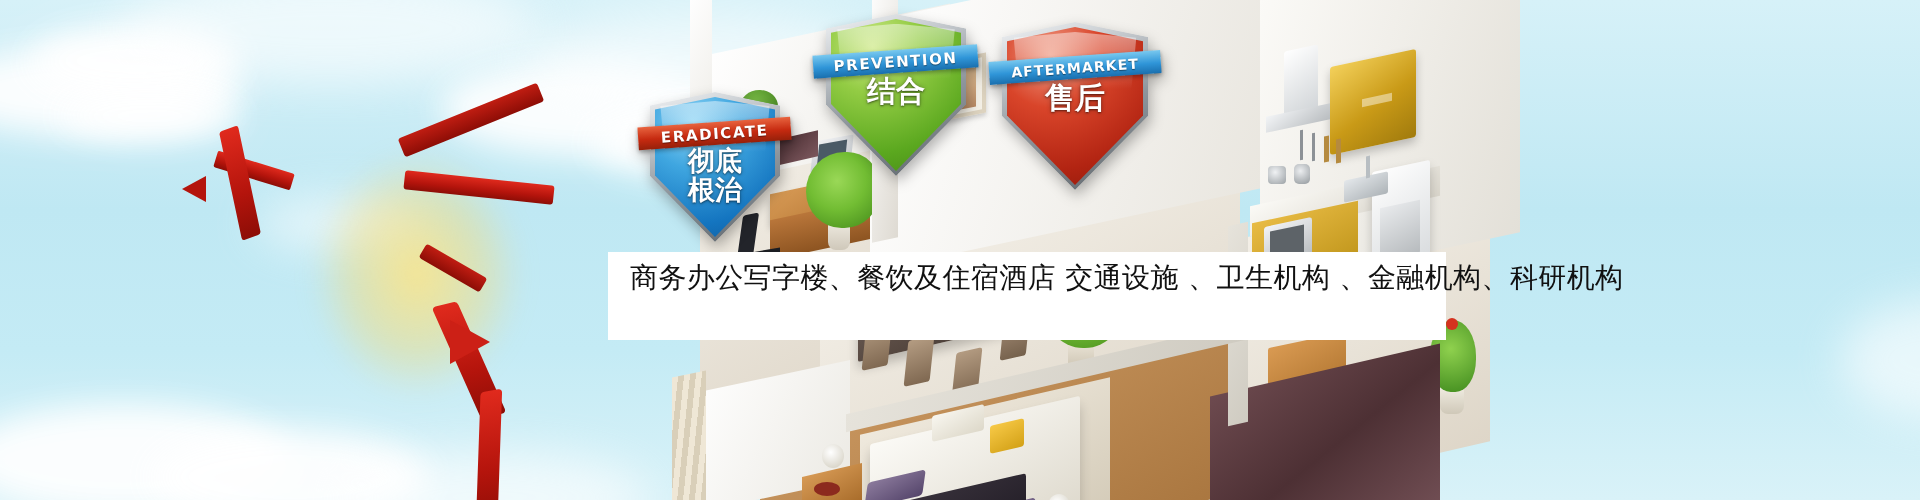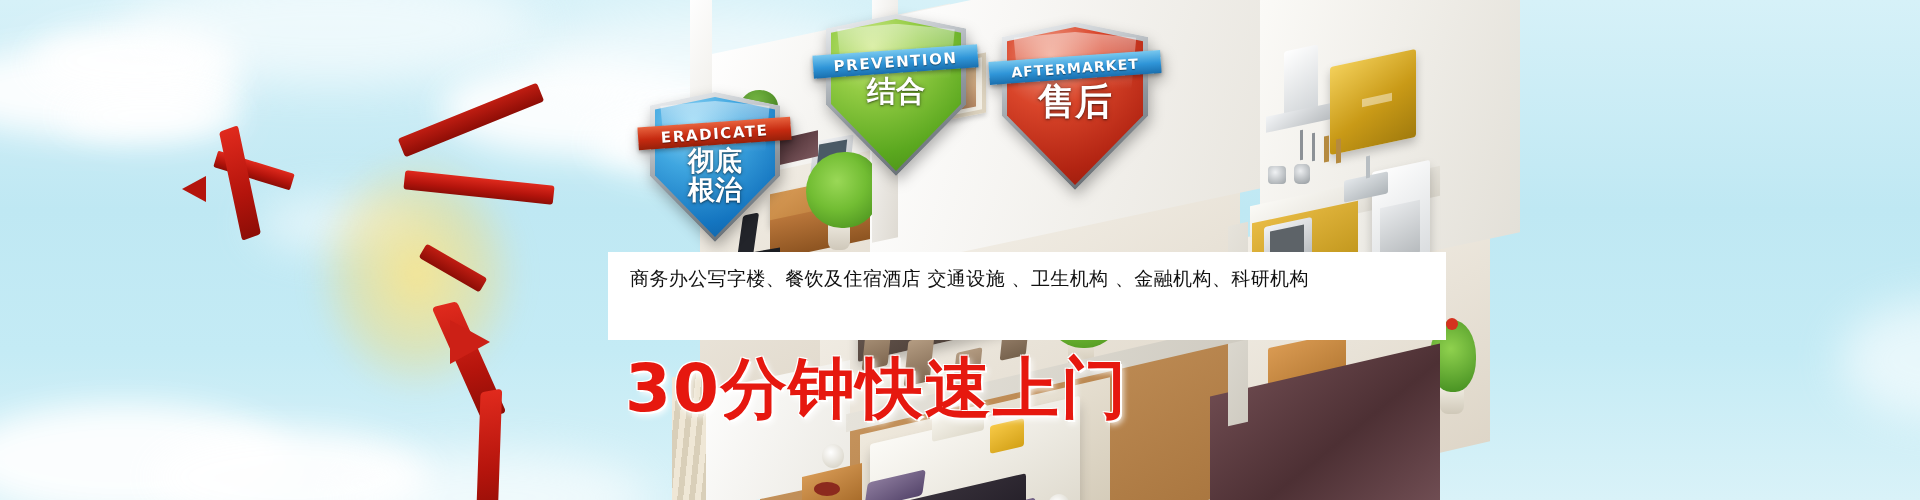--- a/index.html
+++ b/index.html
@@ -105,21 +105,21 @@
 
   
   #text-panel {
     position:absolute; left:608px; top:252px;
     width:838px; height:88px;
     background:#ffffff;
     padding:7px 0 0 22px;
   }
   .panel-line {
     font-family:"DejaVu Sans","Liberation Sans",sans-serif;
-    font-size:19px; line-height:38px;
+    font-size:28px; line-height:38px;
     color:#111; letter-spacing:.4px; white-space:nowrap;
   }
 
   
   #headline {
     position:absolute; left:625px; top:352px;
     font-size:66px; font-weight:bold; line-height:74px;
     color:#e6180f; letter-spacing:2px; white-space:nowrap;
     text-shadow:2px 2px 0 #ffffff,-1px -1px 0 #ffffff,
                 1px -1px 0 #fff,-1px 1px 0 #fff,
@@ -334,24 +334,23 @@
 
   <div class="shield" style="left:1002px;top:22px;width:146px;height:168px;filter:drop-shadow(2px 6px 7px rgba(0,0,0,.3));">
     <div class="shield-body">
       <div class="shield-outline"></div>
       <div class="shield-face shield-red"></div>
       <div class="shield-gloss"></div>
     </div>
     <div class="shield-ribbon ribbon-blue" style="top:34px;">
       <span class="ribbon-text" style="font-size:14px;letter-spacing:1.1px;">AFTERMARKET</span>
     </div>
-    <div class="shield-cn" style="top:60px;font-size:37px;">
+    <div class="shield-cn" style="top:60px;font-size:30px;">
       <div>售后</div>
     </div>
   </div>
 
   <div id="text-panel">
     <div class="panel-line">商务办公写字楼、餐饮及住宿酒店 交通设施 、卫生机构 、金融机构、科研机构</div>
   </div>
 
-  <div id="headline">30分钟快速上门</div>
 
 </div>
 
 </body></html>

